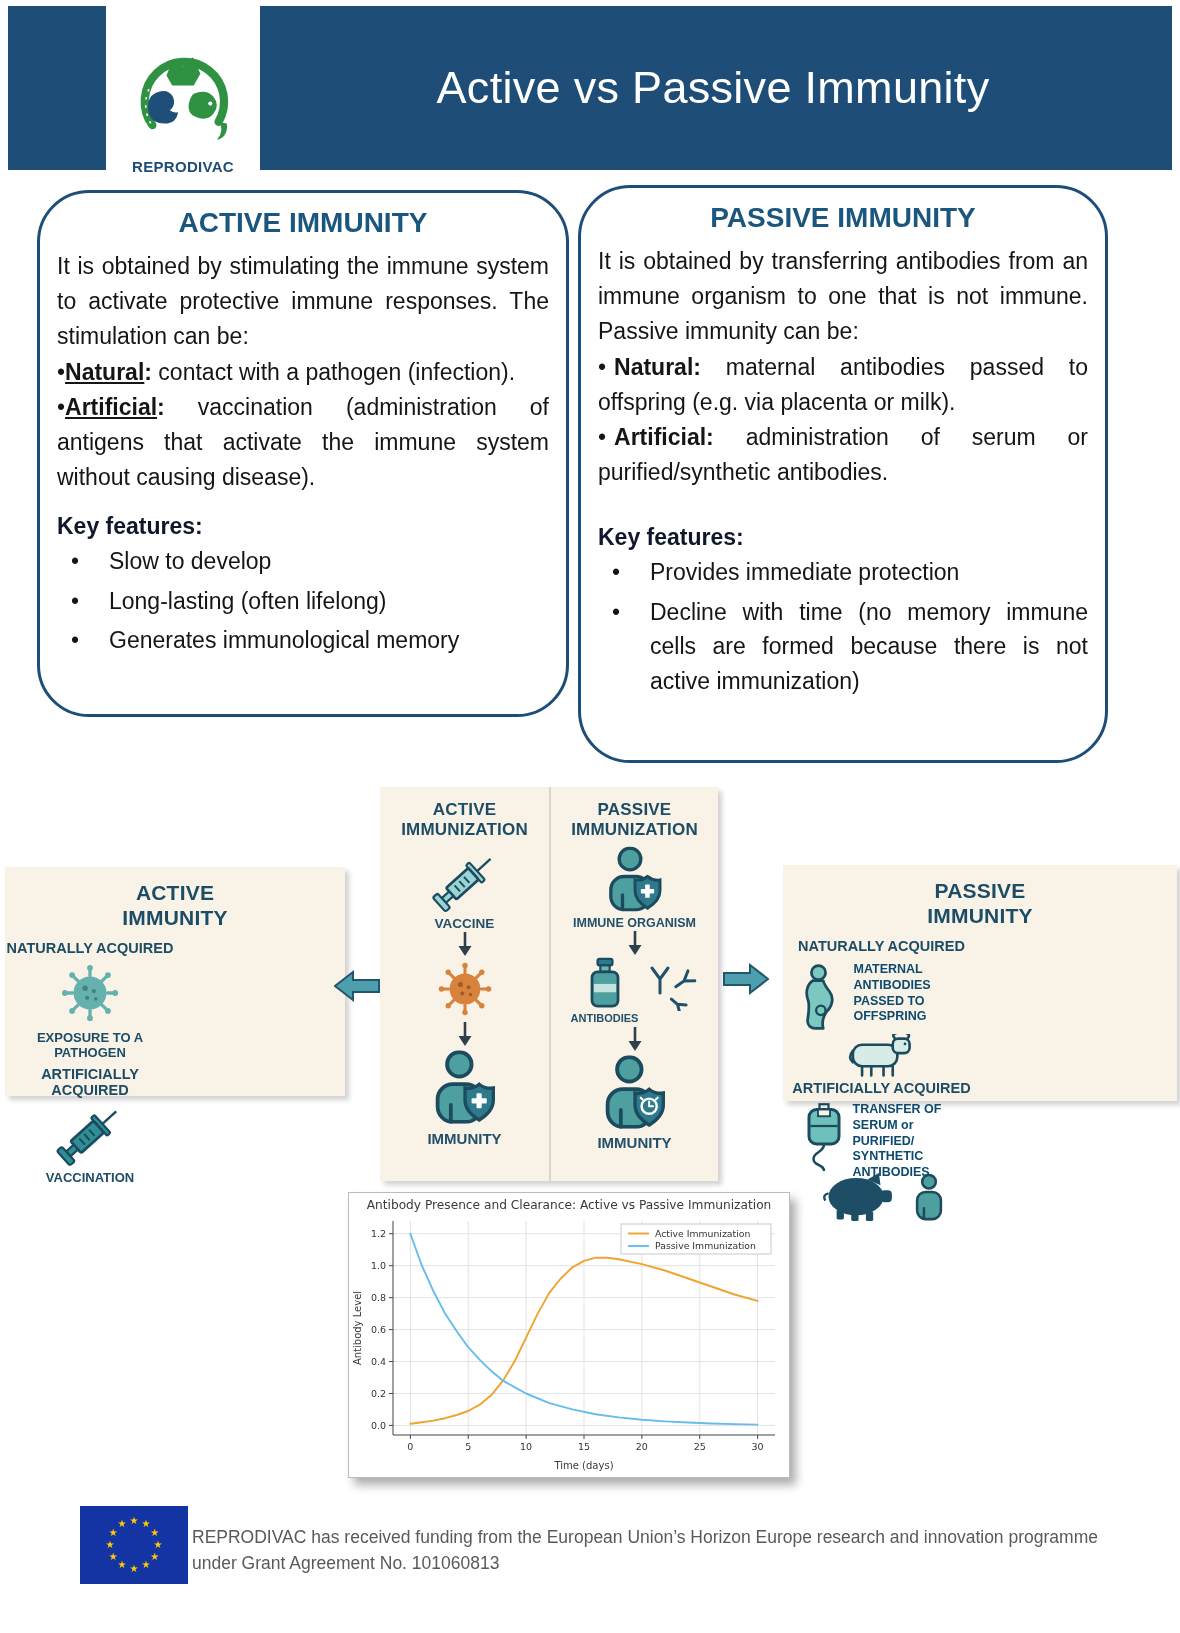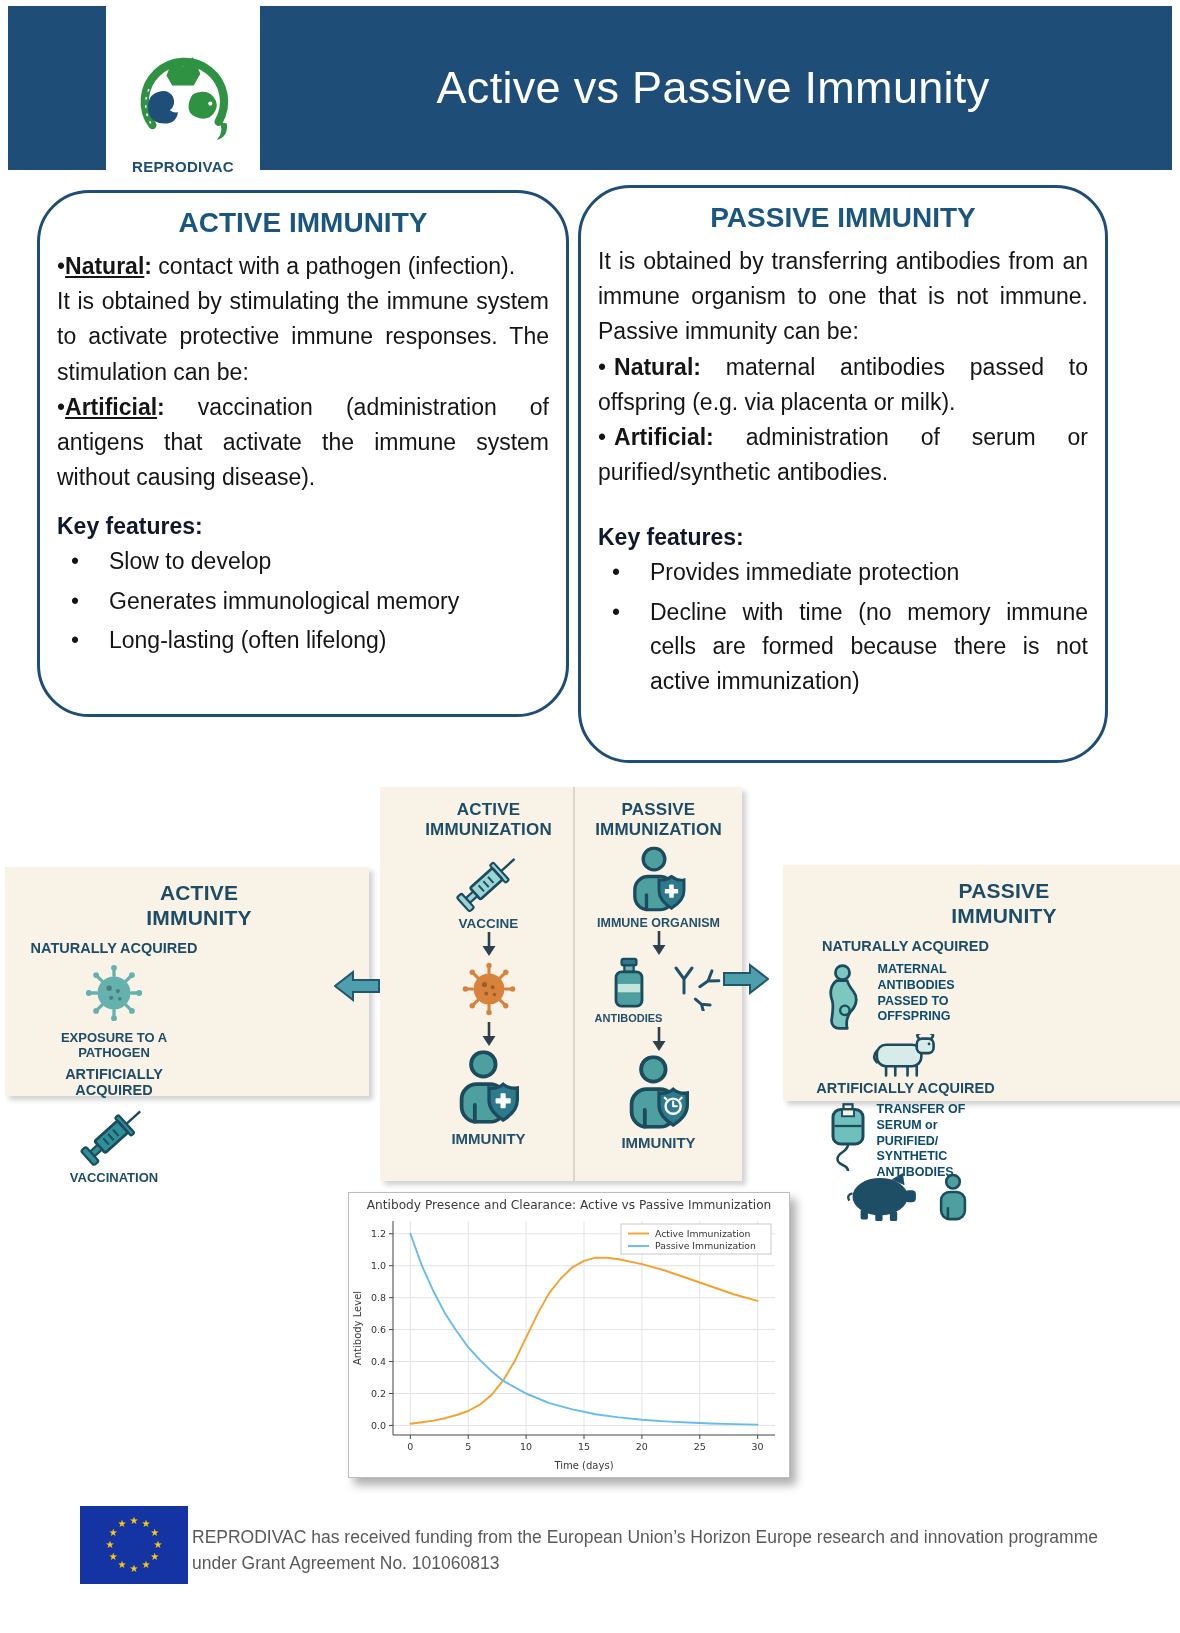--- a/index.html
+++ b/index.html
@@ -20,21 +20,21 @@
   .box-body{font-size:23px;color:#151515;text-align:justify;line-height:1.53;margin:0;}
   .blbl{font-weight:bold;}
   .blbl.u{text-decoration:underline;}
   .p-marker{margin-right:8px;}
   .key{font-weight:bold;font-size:23px;margin-top:18px;color:#0f172a;}
   ul.features{margin:4px 0 0;padding:0;list-style:none;font-size:23px;color:#151515;line-height:1.5;}
   ul.features li{padding-left:52px;position:relative;margin-bottom:5px;text-align:justify;}
   ul.features li::before{content:"\2022";position:absolute;left:14px;}
 
   
-  .cream{position:absolute;background:var(--cream,#F9F3E7);box-shadow:4px 4px 5px rgba(0,0,0,.18);padding-left:24px;}
+  .cream{position:absolute;background:var(--cream,#F9F3E7);box-shadow:4px 4px 5px rgba(0,0,0,.18);}
   #panel-left{left:5px;top:867px;width:340px;height:229px;}
   #panel-center{left:380px;top:787px;width:338px;height:394px;display:flex;}
   #panel-right{left:783px;top:865px;width:394px;height:236px;}
 
   .dg-col{width:50%;display:flex;flex-direction:column;align-items:center;padding-top:13px;box-sizing:border-box;}
   .dg-col.right{border-left:2px solid #DCD6C8;}
   .dg-heading{font-size:17px;font-weight:800;color:var(--navy,#1D4C66);text-align:center;line-height:1.18;letter-spacing:.2px;}
   .dg-label{font-size:13.5px;font-weight:800;color:#24506A;text-align:center;margin:3px 0 1px;}
   .dg-label.small{font-size:11px;}.gap4{height:4px;}
   .ab-row{display:flex;align-items:flex-start;gap:8px;margin-top:2px;}
@@ -140,28 +140,28 @@
       <path d="M45,64 q-14,4 -12,22 q2,16 20,16 q14,0 16,-14 q-4,2 -10,-2 q8,-6 4,-16 q-6,-10 -18,-6 z" fill="#1F4E79"></path>
       <path d="M88,66 q16,-6 24,4 q8,10 0,20 q-8,10 -22,4 q-10,-4 -8,-16 q2,-9 6,-12 z" fill="#2F9243"></path>
       <circle cx="108" cy="78" r="2.5" fill="#fff"></circle>
     </svg>
     <div class="logo-text">REPRODIVAC</div>
   </div>
 </div>
 
 <div class="info-box" id="active-box">
   <div class="box-title">ACTIVE IMMUNITY</div>
+  <p class="box-body">It is obtained by stimulating the immune system to activate protective immune responses. The stimulation can be:</p>
   <p class="box-body"><span>•</span><span class="blbl u">Natural</span><span class="blbl">:</span><span> contact with a pathogen (infection).</span></p>
-  <p class="box-body">It is obtained by stimulating the immune system to activate protective immune responses. The stimulation can be:</p>
   <p class="box-body"><span>•</span><span class="blbl u">Artificial</span><span class="blbl">:</span><span> vaccination (administration of antigens that activate the immune system without causing disease).</span></p>
   <div class="key">Key features:</div>
   <ul class="features">
     <li>Slow to develop</li>
+    <li>Long-lasting (often lifelong)</li>
     <li>Generates immunological memory</li>
-    <li>Long-lasting (often lifelong)</li>
   </ul>
 </div>
 
 <div class="info-box" id="passive-box">
   <div class="box-title">PASSIVE IMMUNITY</div>
   <p class="box-body">It is obtained by transferring antibodies from an immune organism to one that is not immune. Passive immunity can be:</p>
   <p class="box-body"><span class="p-marker">•</span><span class="blbl">Natural</span><span class="blbl">:</span><span> maternal antibodies passed to offspring (e.g. via placenta or milk).</span></p>
   <p class="box-body"><span class="p-marker">•</span><span class="blbl">Artificial</span><span class="blbl">:</span><span> administration of serum or purified/synthetic antibodies.</span></p>
   <div class="key" style="margin-top:34px;">Key features:</div>
   <ul class="features">

